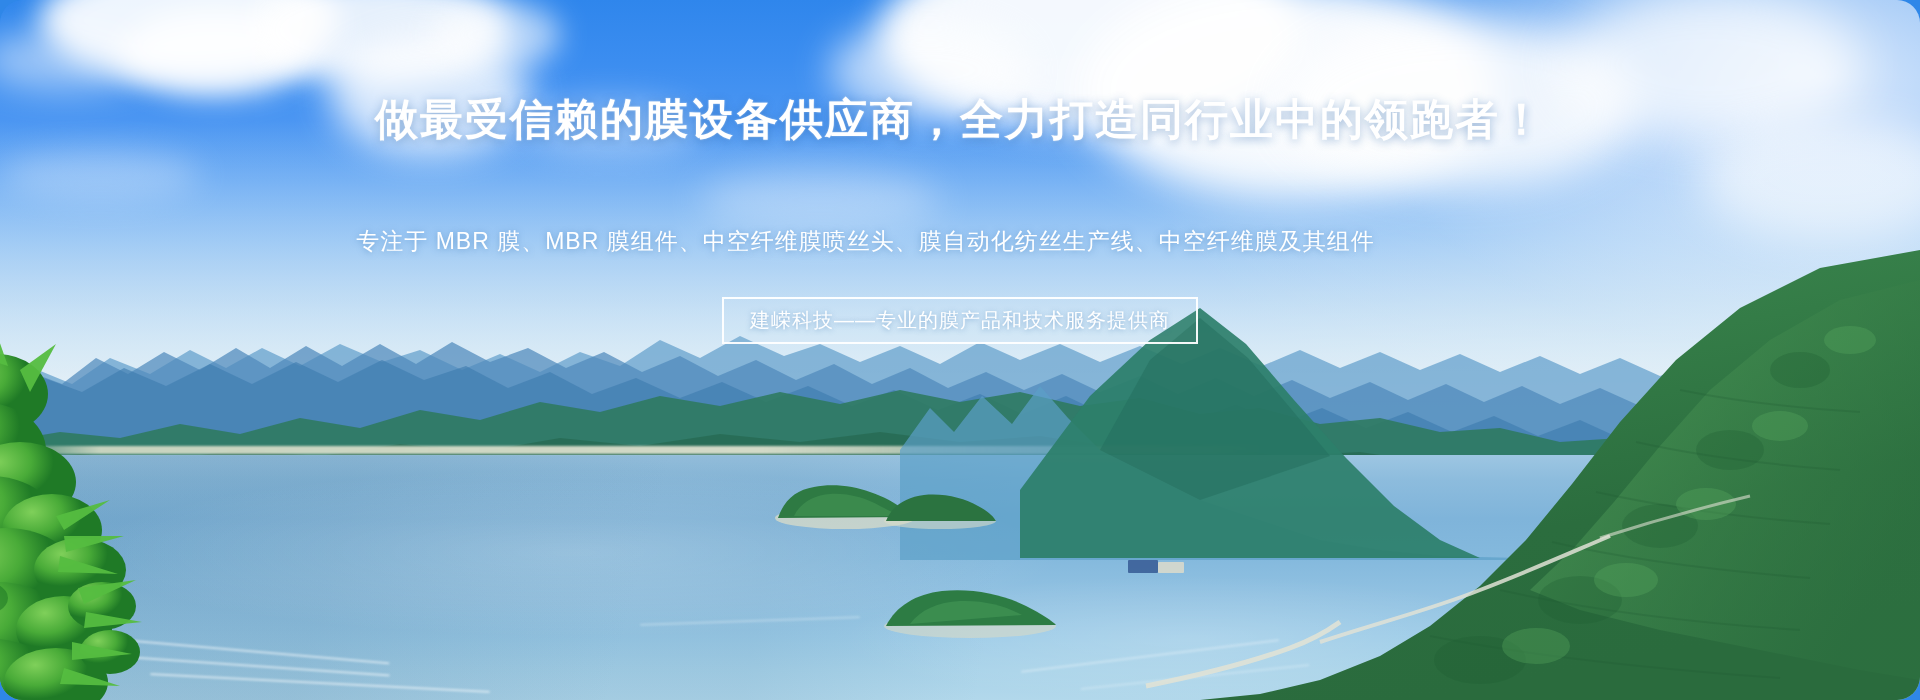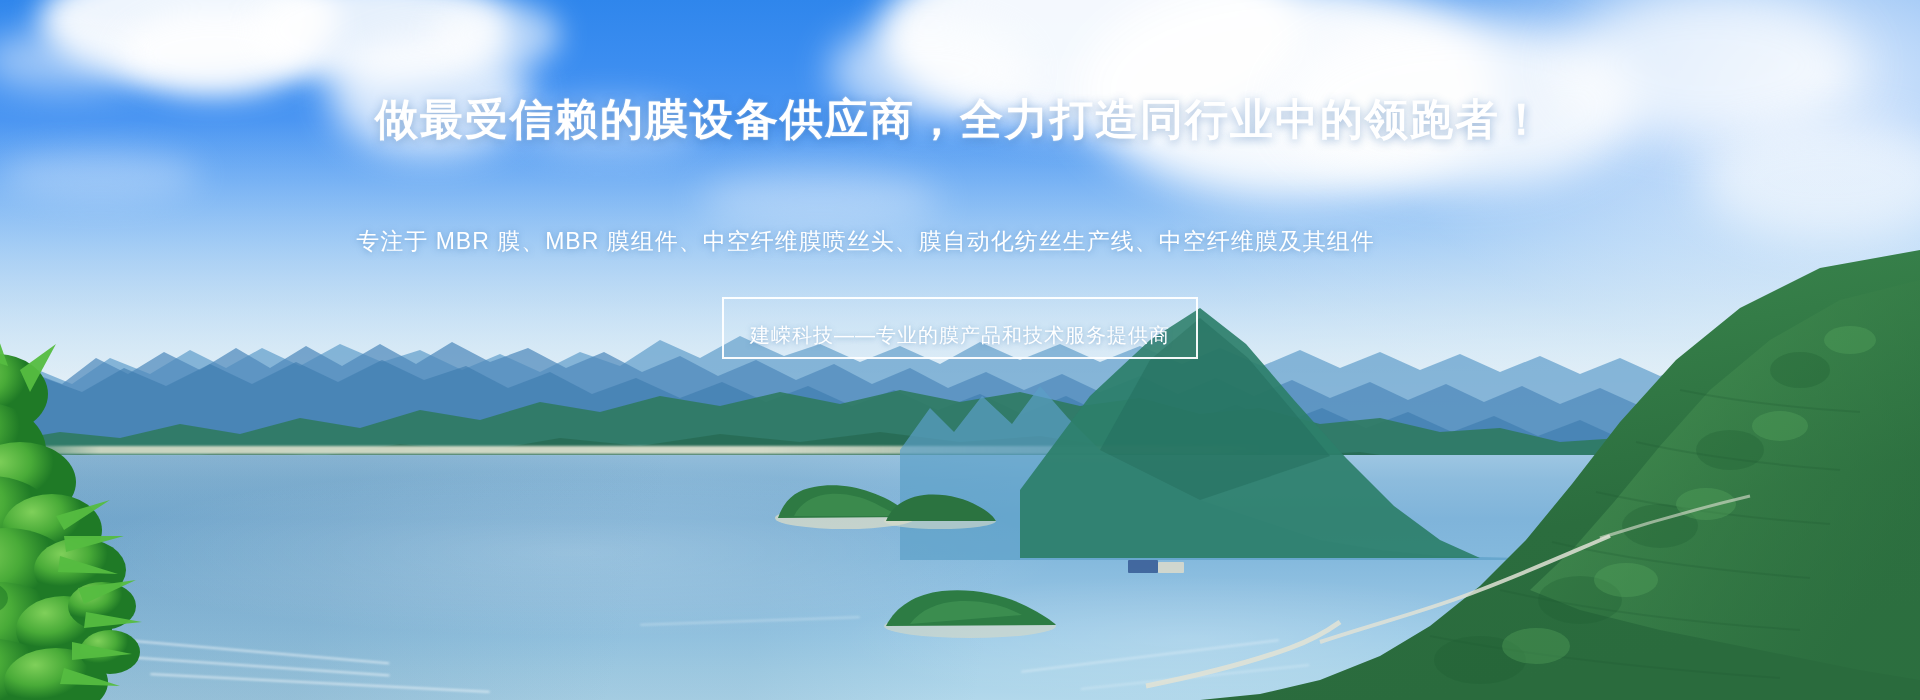--- a/index.html
+++ b/index.html
@@ -8,20 +8,21 @@
     width:1920px;height:700px;overflow:hidden;
     font-family:"Liberation Sans","DejaVu Sans",sans-serif;
     background:#2f87e8;
   }
 
   .banner{
     position:relative;
     width:1920px;height:700px;
     overflow:hidden;
     background:#2f87e8;
+    border-radius:23px;
   }
 
   
   .sky{
     position:absolute;left:0;top:0;width:1920px;height:430px;
     background:linear-gradient(to bottom,
       #2f86ec 0%,
       #3b8df0 14%,
       #4b96f2 28%,
       #66a8f3 42%,
@@ -111,21 +112,21 @@
     color:#ffffff;letter-spacing:1px;
     text-shadow:0 1px 6px rgba(60,120,180,.55);
     white-space:nowrap;
   }
   .tagbox-wrap{
     position:absolute;left:0;top:297px;width:1920px;
     display:flex;justify-content:center;
   }
   .tagbox{
     border:2px solid rgba(255,255,255,.95);
-    padding:26px 26px 12px;
+    padding:11px 26px 12px;
     font-size:20px;line-height:1;color:#ffffff;letter-spacing:1px;
     text-shadow:0 1px 5px rgba(60,120,180,.5);
     white-space:nowrap;
     background:rgba(255,255,255,.04);
   }
   .foliage{position:absolute;left:-40px;top:330px;width:330px;height:380px;z-index:30;}
 
   
   .bigmtn{position:absolute;right:0;top:250px;width:960px;height:450px;z-index:25;}
   .island{position:absolute;z-index:26;}

